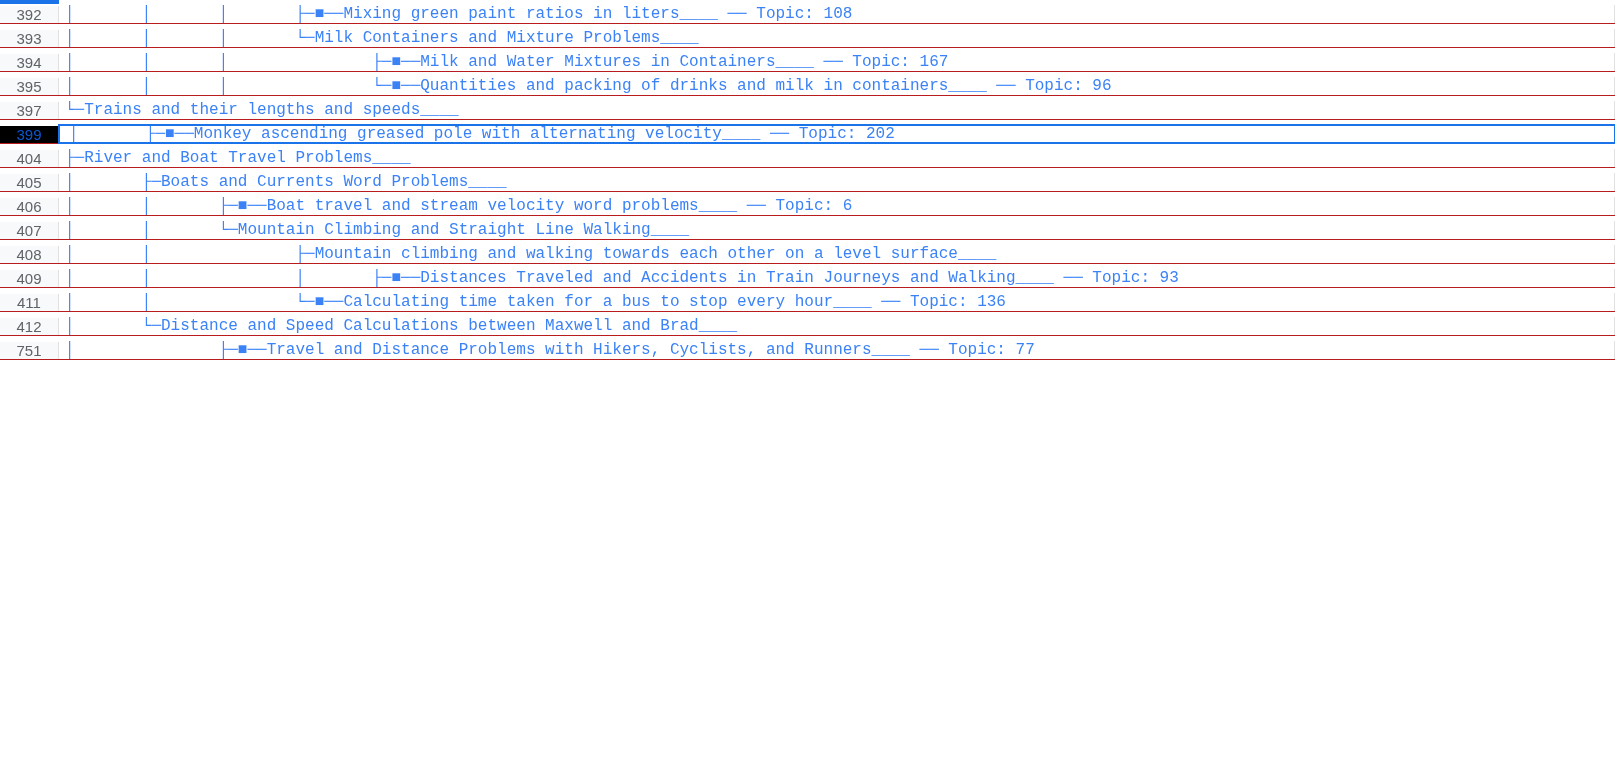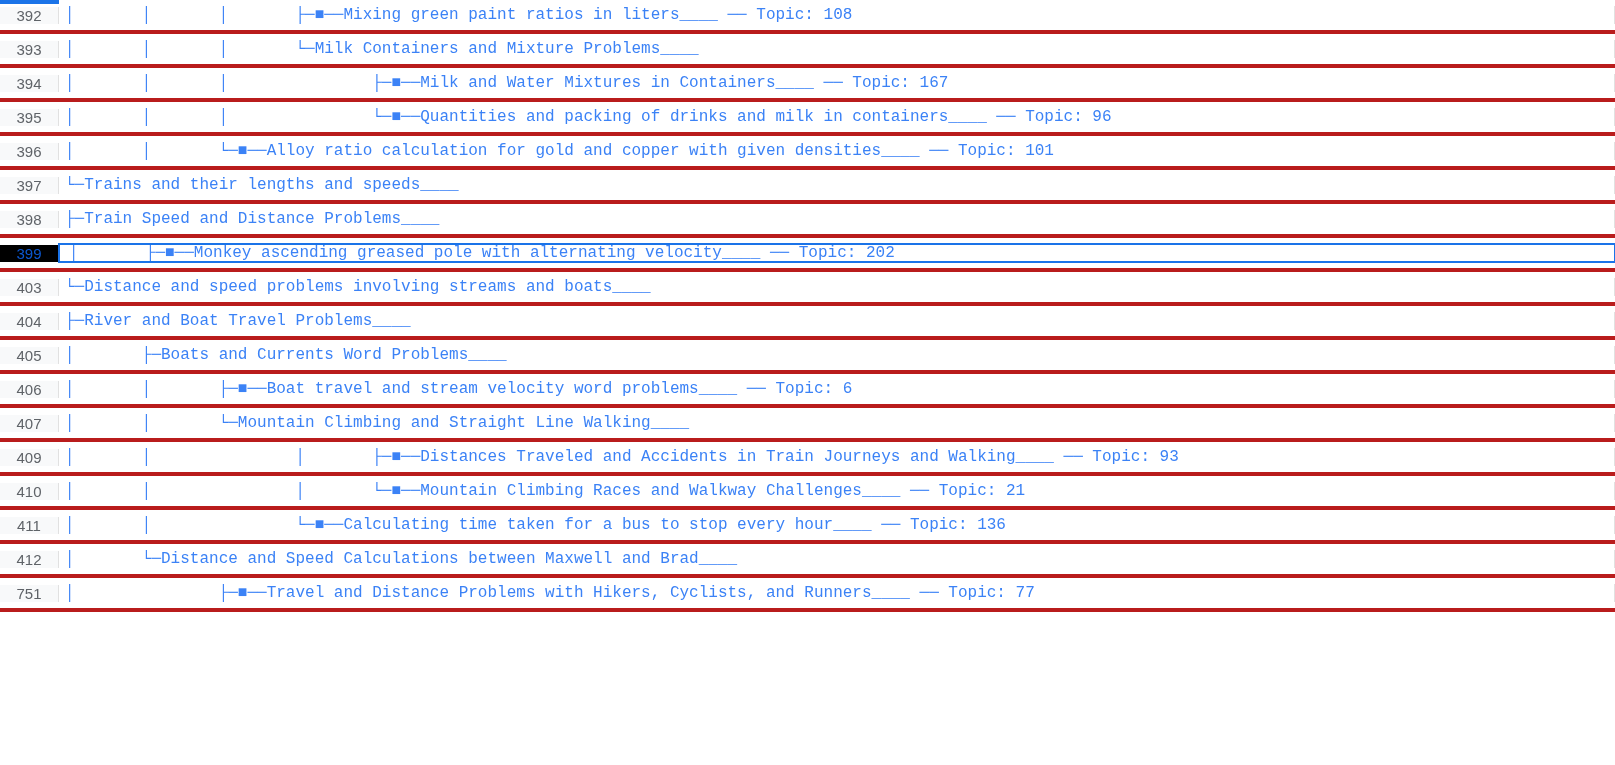--- a/index.html
+++ b/index.html
@@ -1,22 +1,22 @@
 <!DOCTYPE html>
 <html><head>
 <meta charset="utf-8">
 <style>
   * { margin: 0; padding: 0; box-sizing: border-box; }
   html, body { width: 1615px; height: 765px; overflow: hidden; background: #fff; font-family: Arial, sans-serif; }
   .sheet { width: 100%; height: 100%; }
   .row {
     display: flex;
-    align-items: center;
-    height: 34px;
-    border-bottom: 4px solid #b91c1c;
+    align-items: flex-end;
+    height: 24px;
+    border-bottom: 1px solid #b91c1c;
   }
   .row-header {
     width: 59px;
     min-width: 59px;
     background: #f8f9fa;
     border-right: 1px solid #e1e1e1;
     display: flex;
     align-items: center;
     justify-content: center;
     font-size: 15px;
@@ -78,62 +78,50 @@
       </div>
       <div class="row">
         <div class="row-header">394</div>
         <div class="cell">│       │       │               ├─■──Milk and Water Mixtures in Containers____ ── Topic: 167</div>
       </div>
       <div class="row">
         <div class="row-header">395</div>
         <div class="cell">│       │       │               └─■──Quantities and packing of drinks and milk in containers____ ── Topic: 96</div>
       </div>
       <div class="row">
-        <div class="row-header">396</div>
-        <div class="cell">│       │       └─■──Alloy ratio calculation for gold and copper with given densities____ ── Topic: 101</div>
-      </div>
-      <div class="row">
         <div class="row-header">397</div>
         <div class="cell">└─Trains and their lengths and speeds____</div>
-      </div>
-      <div class="row">
-        <div class="row-header">398</div>
-        <div class="cell">├─Train Speed and Distance Problems____</div>
       </div>
       <div class="row selected">
         <div class="row-header selected-header">399</div>
         <div class="cell">│       ├─■──Monkey ascending greased pole with alternating velocity____ ── Topic: 202</div>
-      </div>
-      <div class="row">
-        <div class="row-header">403</div>
-        <div class="cell">└─Distance and speed problems involving streams and boats____</div>
       </div>
       <div class="row">
         <div class="row-header">404</div>
         <div class="cell">├─River and Boat Travel Problems____</div>
       </div>
       <div class="row">
         <div class="row-header">405</div>
         <div class="cell">│       ├─Boats and Currents Word Problems____</div>
       </div>
       <div class="row">
         <div class="row-header">406</div>
         <div class="cell">│       │       ├─■──Boat travel and stream velocity word problems____ ── Topic: 6</div>
       </div>
       <div class="row">
         <div class="row-header">407</div>
         <div class="cell">│       │       └─Mountain Climbing and Straight Line Walking____</div>
       </div>
       <div class="row">
+        <div class="row-header">408</div>
+        <div class="cell">│       │               ├─Mountain climbing and walking towards each other on a level surface____</div>
+      </div>
+      <div class="row">
         <div class="row-header">409</div>
         <div class="cell">│       │               │       ├─■──Distances Traveled and Accidents in Train Journeys and Walking____ ── Topic: 93</div>
-      </div>
-      <div class="row">
-        <div class="row-header">410</div>
-        <div class="cell">│       │               │       └─■──Mountain Climbing Races and Walkway Challenges____ ── Topic: 21</div>
       </div>
       <div class="row">
         <div class="row-header">411</div>
         <div class="cell">│       │               └─■──Calculating time taken for a bus to stop every hour____ ── Topic: 136</div>
       </div>
       <div class="row">
         <div class="row-header">412</div>
         <div class="cell">│       └─Distance and Speed Calculations between Maxwell and Brad____</div>
       </div>
       <div class="row">

